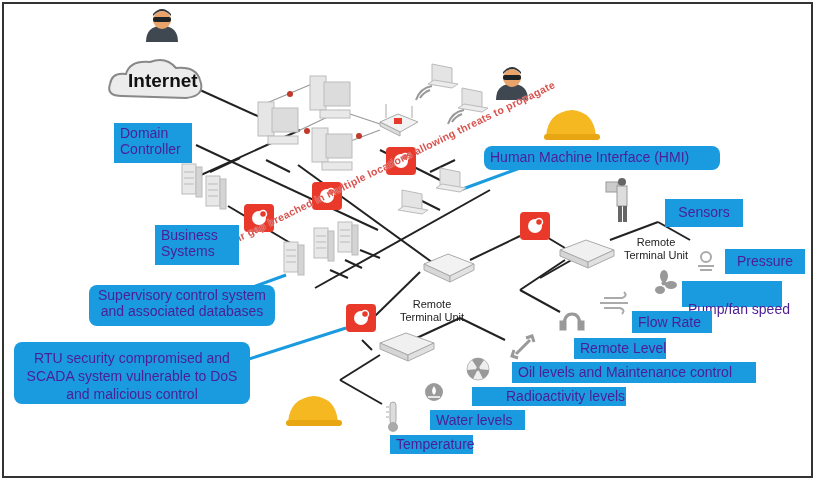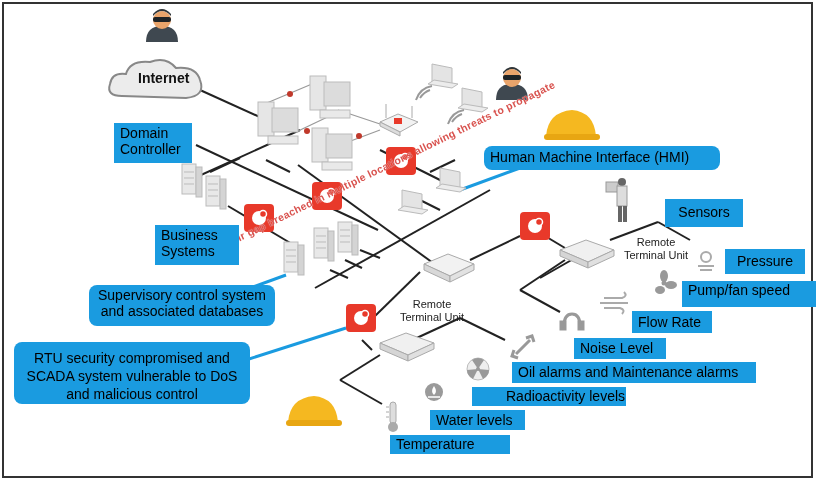--- a/index.html
+++ b/index.html
@@ -1,23 +1,23 @@
 <!DOCTYPE html>
 <html><head>
 <meta charset="utf-8">
 <style>
   html,body{margin:0;padding:0;background:#fff;}
   body{width:816px;height:486px;position:relative;overflow:hidden;font-family:"Liberation Sans",sans-serif;}
   .frame{position:absolute;left:2px;top:2px;width:811px;height:476px;border:2px solid #333;border-right-width:2px;box-sizing:border-box;background:#fff;}
   svg.diag{position:absolute;left:0;top:0;width:816px;height:486px;}
-  .lbl{position:absolute;background:#1a9be0;color:#000000;font-size:14px;line-height:16px;padding:2px 6px;box-sizing:border-box;white-space:nowrap;}
+  .lbl{position:absolute;background:#1a9be0;color:#4c1d95;font-size:14px;line-height:16px;padding:2px 6px;box-sizing:border-box;white-space:nowrap;}
   .lbl.rounded{border-radius:8px;}
   .lbl.center{text-align:center;white-space:normal;}
   .plain{position:absolute;color:#222;font-size:11px;line-height:13px;text-align:center;}
-  .internet{position:absolute;left:138px;top:70px;font-weight:bold;font-size:14px;color:#111;}
+  .internet{position:absolute;left:128px;top:70px;font-weight:bold;font-size:19px;color:#111;}
   .airgap{position:absolute;left:228px;top:236px;transform:rotate(-26deg);transform-origin:left top;color:#d9534f;font-weight:bold;font-size:10.5px;letter-spacing:0.3px;white-space:nowrap;text-shadow:0 0 1px #fff;}
 </style>
 </head>
 <body>
 
 <div class="frame"></div>
 
 <svg class="diag" viewBox="0 0 816 486">
   <defs>
     <g id="server">
@@ -225,19 +225,19 @@
 <div class="plain" style="left:392px;top:298px;width:80px;"><span style="white-space:pre-line">Remote
 Terminal Unit</span></div>
 
 <div class="lbl" style="left:114px;top:123px;width:78px;height:40px;white-space:normal;">Domain Controller</div>
 <div class="lbl" style="left:155px;top:225px;width:84px;height:40px;white-space:normal;">Business Systems</div>
 <div class="lbl rounded center" style="left:48px;top:285px;width:186px;height:41px;margin-left:41px;">Supervisory control system and associated databases</div>
 <div class="lbl rounded center" style="left:14px;top:342px;width:236px;height:62px;padding-top:7px;line-height:18px;">RTU security compromised and SCADA system vulnerable to DoS and malicious control</div>
 <div class="lbl rounded" style="left:484px;top:146px;width:236px;height:24px;padding-top:3px;">Human Machine Interface (HMI)</div>
 <div class="lbl" style="left:665px;top:199px;width:78px;height:28px;padding-top:5px;text-align:center;">Sensors</div>
 <div class="lbl" style="left:725px;top:249px;width:80px;height:25px;padding-top:4px;text-align:center;">Pressure</div>
-<div class="lbl" style="left:682px;top:281px;width:134px;height:26px;padding-top:1px;">Pump/fan speed</div>
+<div class="lbl" style="left:682px;top:281px;width:100px;height:26px;padding-top:20px;">Pump/fan speed</div>
 <div class="lbl" style="left:632px;top:311px;width:80px;height:22px;padding-top:3px;">Flow Rate</div>
-<div class="lbl" style="left:574px;top:338px;width:92px;height:21px;padding-top:2px;">Noise Level</div>
-<div class="lbl" style="left:512px;top:362px;width:244px;height:21px;padding-top:2px;">Oil alarms and Maintenance alarms</div>
+<div class="lbl" style="left:574px;top:338px;width:92px;height:21px;padding-top:2px;">Remote Level</div>
+<div class="lbl" style="left:512px;top:362px;width:244px;height:21px;padding-top:2px;">Oil levels and Maintenance control</div>
 <div class="lbl" style="left:472px;top:387px;width:154px;height:19px;padding-top:1px;padding-left:34px;">Radioactivity levels</div>
 <div class="lbl" style="left:430px;top:410px;width:95px;height:20px;padding-top:2px;">Water levels</div>
-<div class="lbl" style="left:390px;top:435px;width:120px;height:19px;padding-top:1px;">Temperature</div>
+<div class="lbl" style="left:390px;top:435px;width:83px;height:19px;padding-top:1px;">Temperature</div>
 
 </body></html>

